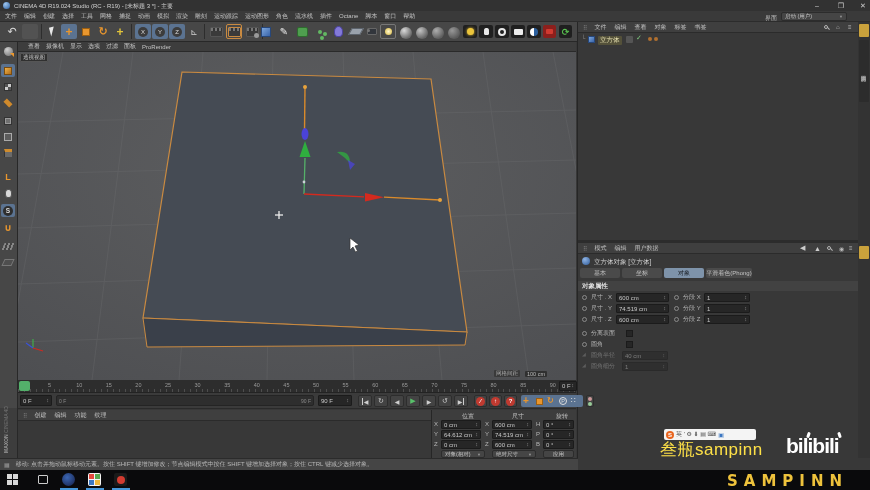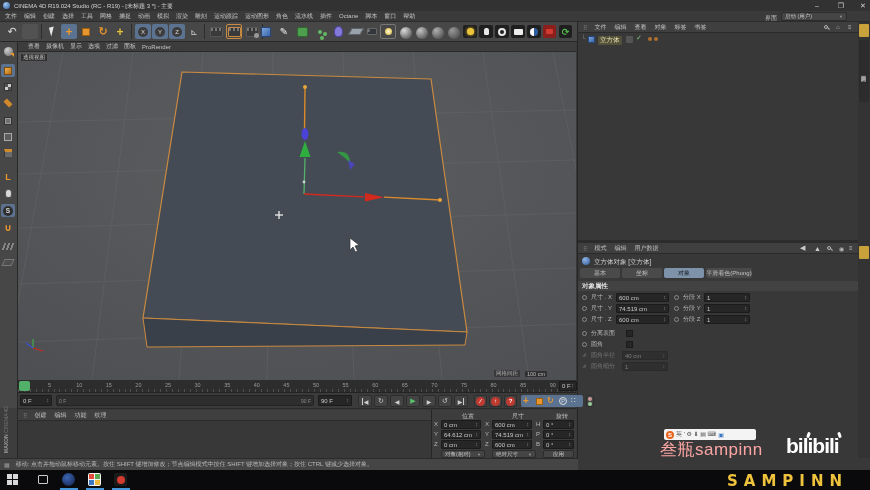--- a/index.html
+++ b/index.html
@@ -41,21 +41,21 @@
 #matman{position:absolute;left:18px;top:410px;width:414px;height:48px;background:#383838;border-right:1px solid #262626}
 #coords{position:absolute;left:432px;top:410px;width:144px;height:48px;background:#3d3d3d}
 #coords .hdr{position:absolute;top:2px;font-size:6px;color:#c3c3c3}
 #coords .axl{position:absolute;font-size:6px;color:#b5b5b5}
 .drop{position:absolute;background:#454545;border:1px solid #2c2c2c;border-radius:2px;font-size:5.5px;color:#c3c3c3;display:flex;align-items:center;padding:0 3px;overflow:hidden;white-space:nowrap}
 .drop .car{margin-left:auto;font-size:4px;color:#999}
 #status{position:absolute;left:0;top:458px;width:578px;height:12px;background:#454545;border-top:1px solid #2b2b2b;display:flex;align-items:center}
 #maxon{position:absolute;left:0;top:408px;width:18px;height:50px;background:#3d3d3d;border-right:1px solid #282828}
 #taskbar{position:absolute;left:0;top:470px;width:870px;height:20px;background:#0a0a0c}
 .tundler{position:absolute;bottom:0;height:2px;background:#4596d8;width:18px}
-#wm-name{position:absolute;left:660px;top:438px;font-size:17px;color:#fca5a5;letter-spacing:.5px}
+#wm-name{position:absolute;left:660px;top:438px;font-size:17px;color:#fde047;letter-spacing:.5px}
 #wm-bili{position:absolute;left:786px;top:434px;font-family:"DejaVu Sans",sans-serif;font-weight:bold;font-size:21px;color:#fff;letter-spacing:-1px}
 #wm-samp{position:absolute;left:727px;top:472px;font-size:15px;font-weight:800;color:#eec23c;letter-spacing:6px;font-family:"DejaVu Sans",sans-serif}
 #ime{position:absolute;left:664px;top:429px;width:92px;height:11px;background:#f4f4f4;border-radius:2px;display:flex;align-items:center;gap:2px;padding:0 2px}
 .winbtn{width:22px;height:11px;display:flex;align-items:center;justify-content:center;color:#cfcfcf;font-size:7px}
 .clap{width:13px;height:10px;background:#3a3a3a;border:1px solid #555;border-radius:1px;position:relative}
 .clap::before{content:"";position:absolute;left:0;top:0;right:0;height:3px;background:repeating-linear-gradient(90deg,#777 0 2px,#333 2px 4px)}
 .sphere{width:12px;height:12px;border-radius:50%;background:radial-gradient(circle at 35% 30%,#d9d9d9,#6a6a6a 70%)}
 .darktile{width:14px;height:13px;background:#1f1f1f;border-radius:2px;display:flex;align-items:center;justify-content:center}
 </style>
 </head>

